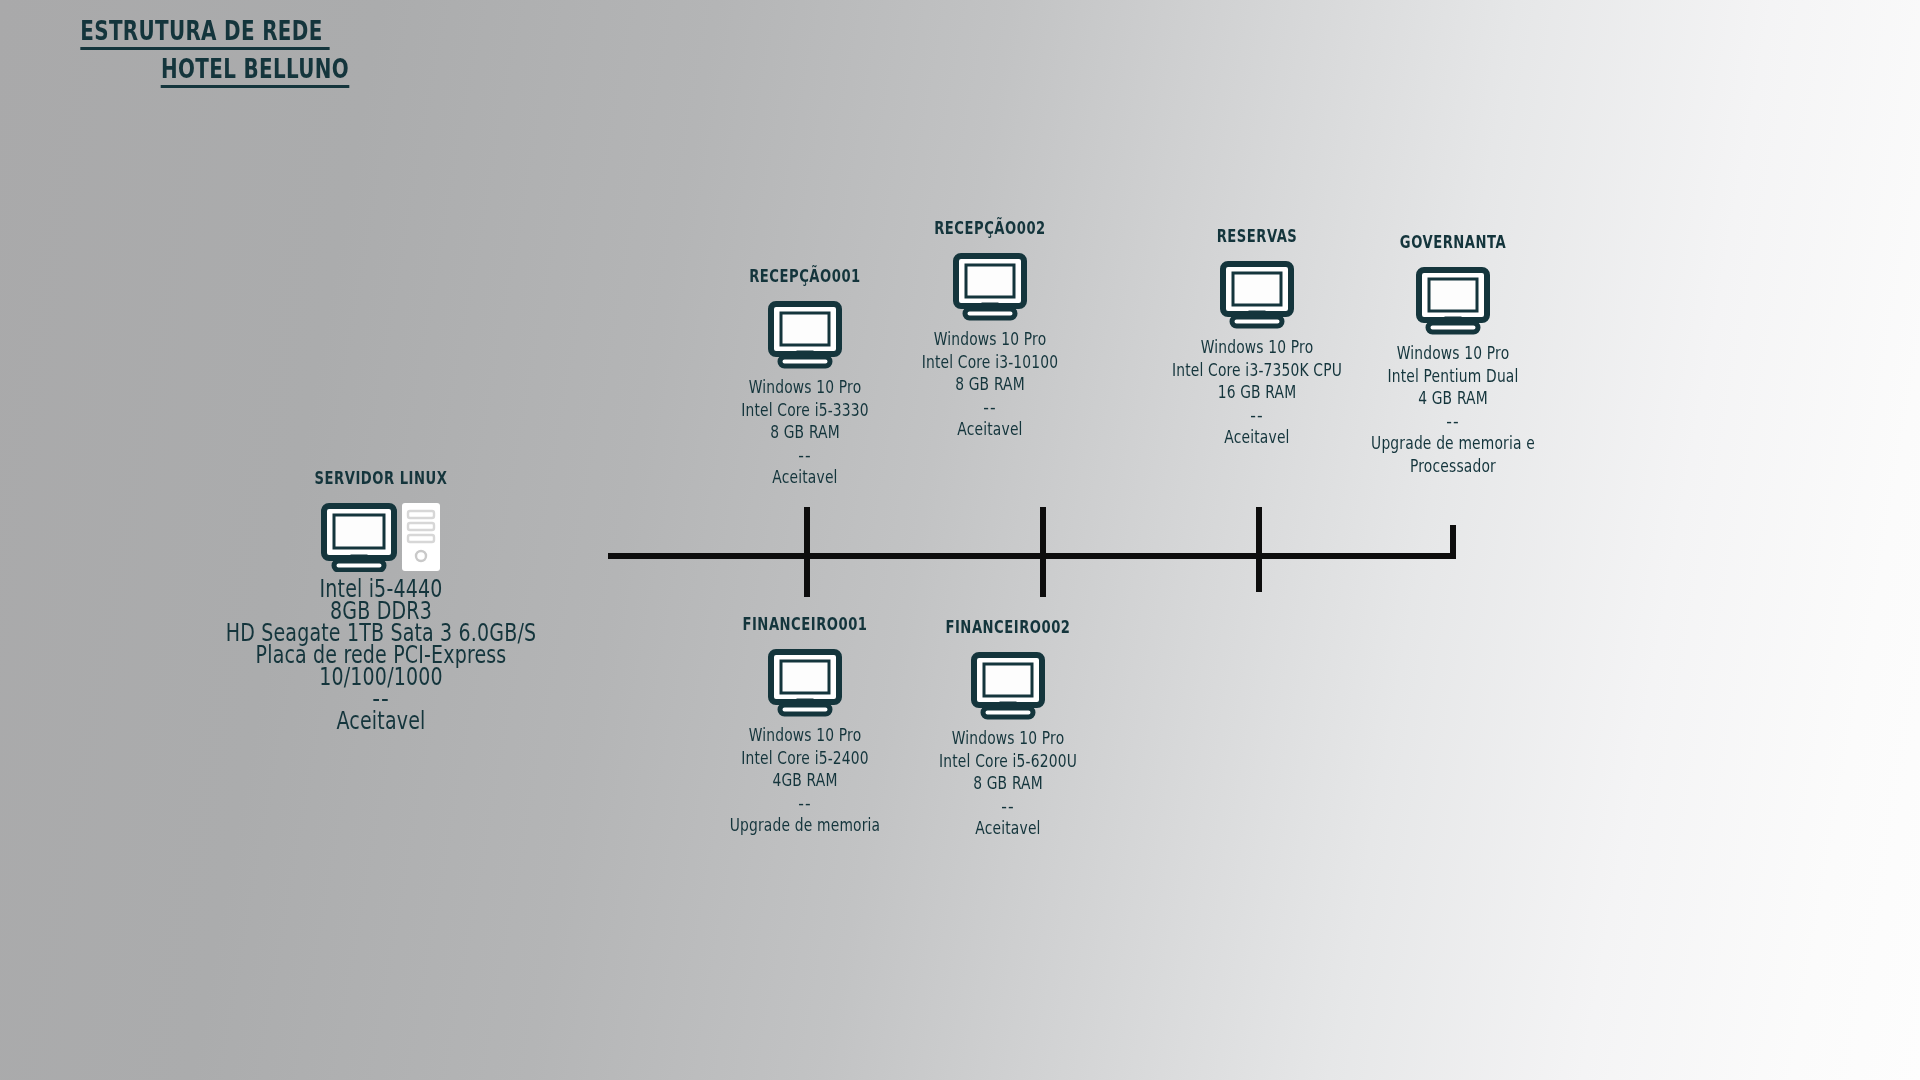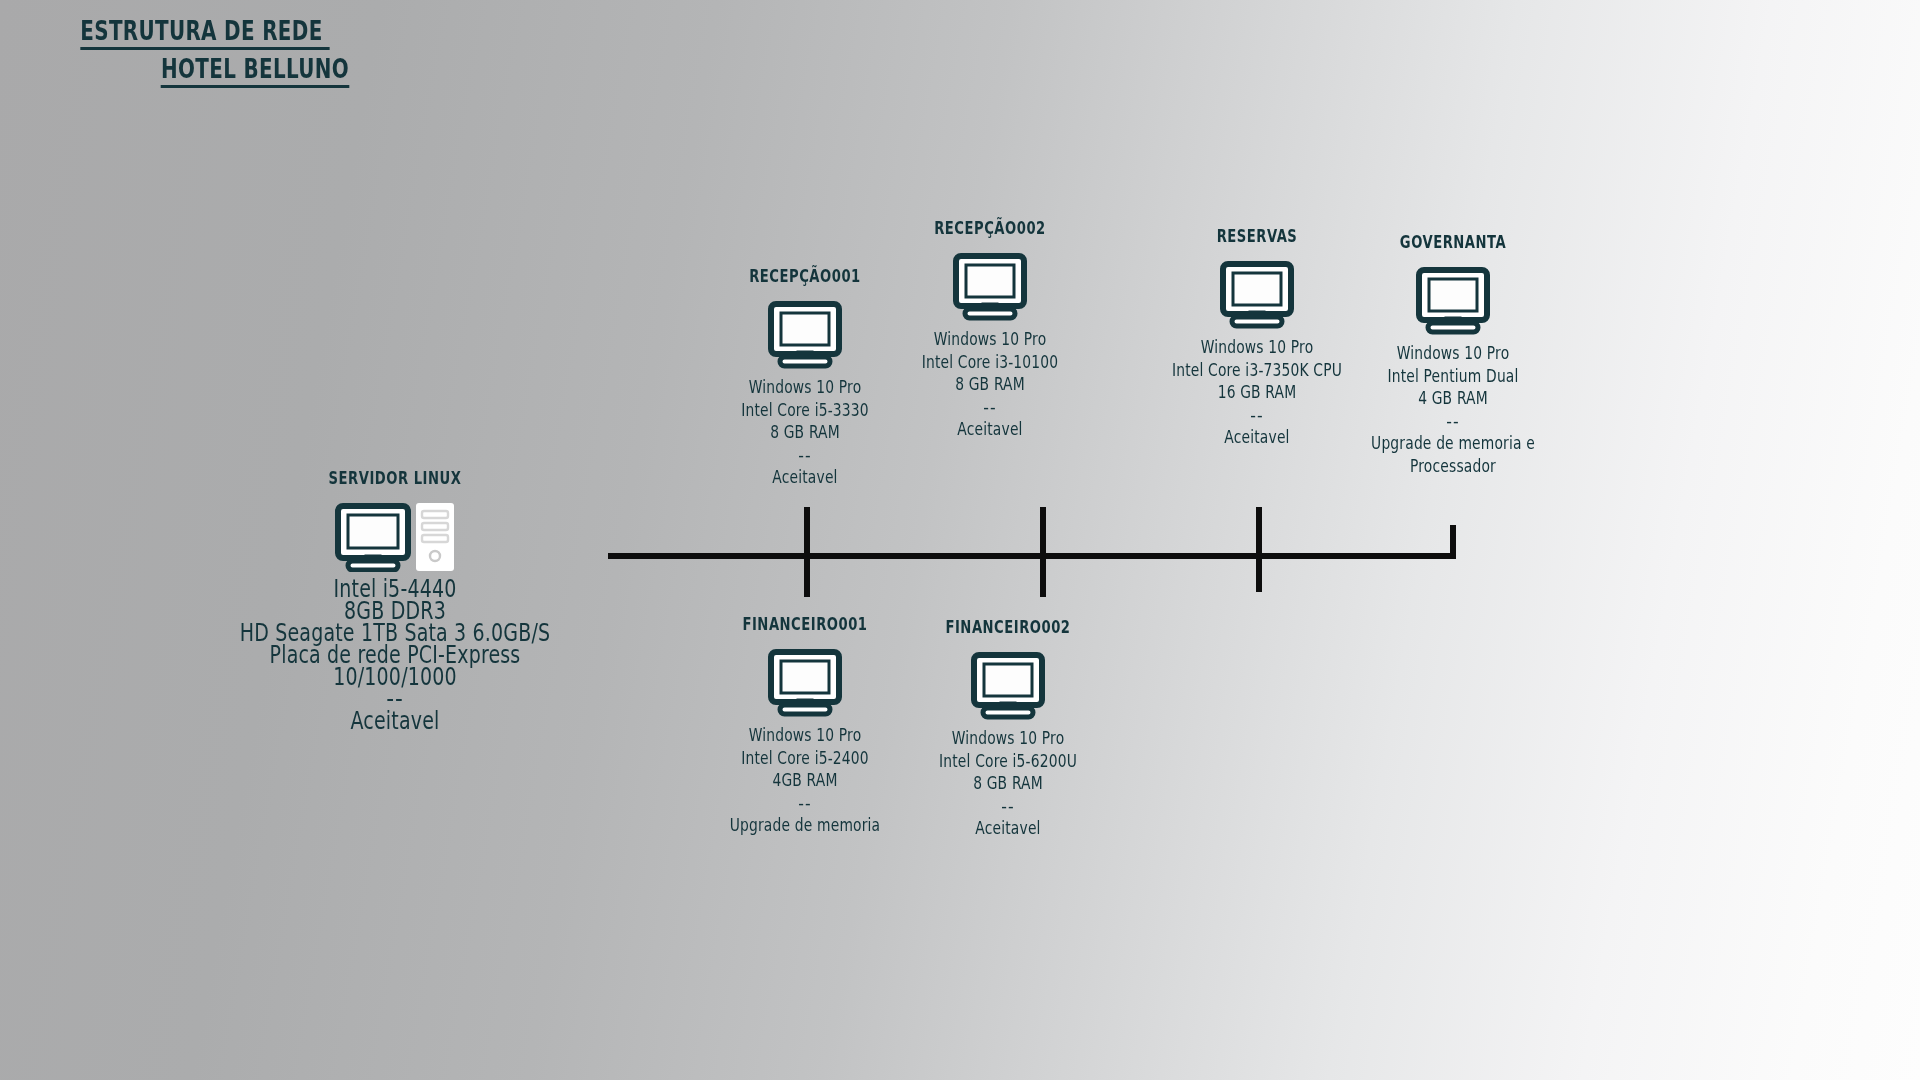--- a/index.html
+++ b/index.html
@@ -131,21 +131,21 @@
   <div class="wire wire-v" style="left:804px; top:553px; height:44px;"></div>
 
   <div class="wire wire-v" style="left:1040px; top:507px; height:50px;"></div>
   <div class="wire wire-v" style="left:1040px; top:553px; height:44px;"></div>
 
   <div class="wire wire-v" style="left:1256px; top:507px; height:50px;"></div>
   <div class="wire wire-v" style="left:1256px; top:553px; height:39px;"></div>
 
   <div class="wire wire-v" style="left:1450px; top:525px; height:34px;"></div>
 
-  <div class="node server" style="left:190px; top:468px; width:410px;">
+  <div class="node server" style="left:176px; top:468px; width:410px;">
     <div class="node-label">SERVIDOR LINUX</div>
     <div class="node-icon">
       <svg width="122" height="70" viewBox="0 0 122 70" xmlns="http://www.w3.org/2000/svg">
 
         <rect x="4" y="4" width="70" height="52" rx="5" ry="5" fill="#ffffff" stroke="#14353c" stroke-width="6"></rect>
         <rect x="14" y="13" width="50" height="33" fill="#fdfdfd" stroke="#14353c" stroke-width="3"></rect>
         <rect x="33" y="55" width="12" height="8" fill="#ffffff" stroke="#14353c" stroke-width="5"></rect>
         <rect x="14" y="59" width="50" height="9" rx="4.5" ry="4.5" fill="#ffffff" stroke="#14353c" stroke-width="5"></rect>
 
         <rect x="82" y="1" width="38" height="68" rx="3" ry="3" fill="#ffffff"></rect>

